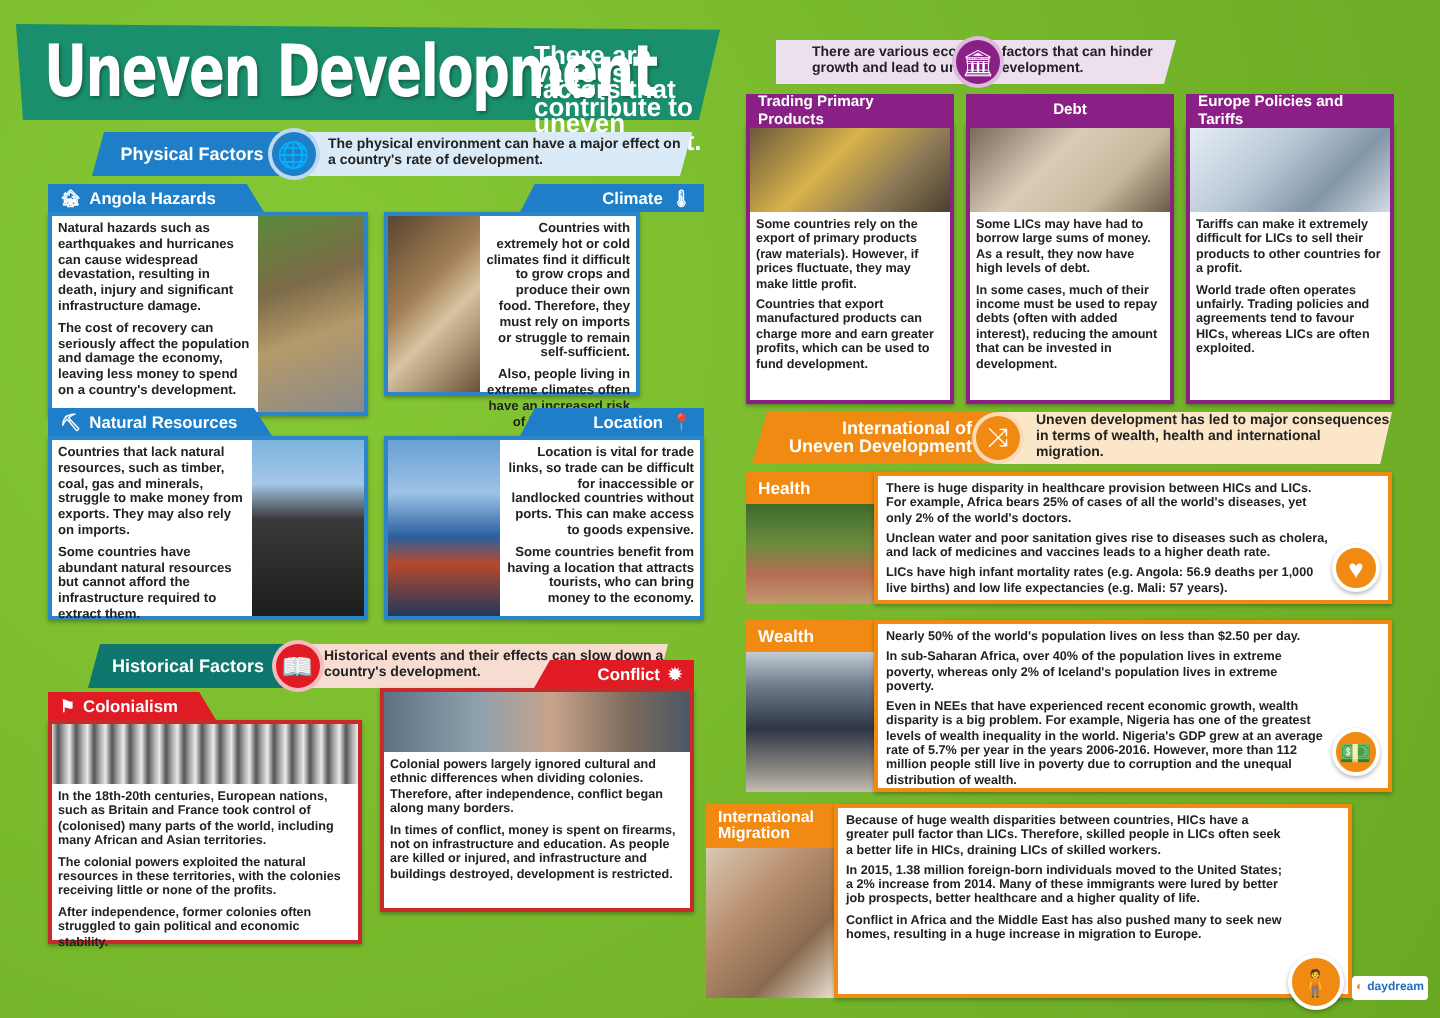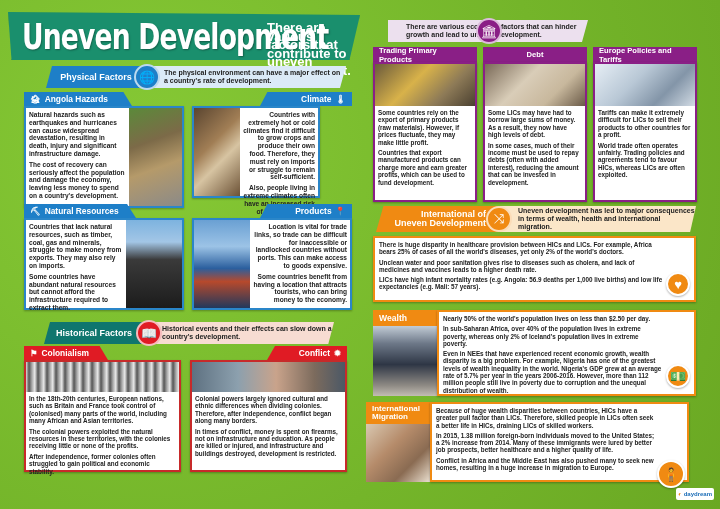--- a/index.html
+++ b/index.html
@@ -92,21 +92,21 @@
     <div class="card-text" style="width:100px;padding:3px">
       <p>Countries that lack natural resources, such as timber, coal, gas and minerals, struggle to make money from exports. They may also rely on imports.</p>
       <p>Some countries have abundant natural resources but cannot afford the infrastructure required to extract them.</p>
     </div>
     <div class="photo ph-resource" style="flex:1"></div>
   </div>
 </div>
 
 <div class="abs" style="left:192px;top:204px;width:160px">
   <div class="tab tab-blue" style="width:92px;margin-left:68px;justify-content:flex-end;clip-path:polygon(8% 0,100% 0,100% 100%,0 100%)">
-    <span>Products</span>
+    <span>Location</span>
     <span style="margin-left:4px">📍</span>
   </div>
   <div class="card" style="height:92px;display:flex">
     <div class="photo ph-location" style="width:56px"></div>
     <div class="card-text" style="flex:1;padding:3px;text-align:right">
       <p>Location is vital for trade links, so trade can be difficult for inaccessible or landlocked countries without ports. This can make access to goods expensive.</p>
       <p>Some countries benefit from having a location that attracts tourists, who can bring money to the economy.</p>
     </div>
   </div>
 </div>
@@ -125,21 +125,21 @@
   <div class="card" style="border-color:#c72a2a;height:112px">
     <div class="photo ph-colonial" style="height:30px"></div>
     <div class="card-text" style="padding:3px;font-size:6.3px;line-height:7.4px">
       <p>In the 18th-20th centuries, European nations, such as Britain and France took control of (colonised) many parts of the world, including many African and Asian territories.</p>
       <p>The colonial powers exploited the natural resources in these territories, with the colonies receiving little or none of the profits.</p>
       <p>After independence, former colonies often struggled to gain political and economic stability.</p>
     </div>
   </div>
 </div>
 
-<div class="abs" style="left:190px;top:346px;width:157px">
+<div class="abs" style="left:190px;top:330px;width:157px">
   <div class="tab tab-red" style="width:80px;margin-left:77px;justify-content:flex-end;clip-path:polygon(10% 0,100% 0,100% 100%,0 100%)">
     <span>Conflict</span>
     <span style="margin-left:4px">✹</span>
   </div>
   <div class="card" style="border-color:#c72a2a;height:112px">
     <div class="photo ph-conflict" style="height:30px"></div>
     <div class="card-text" style="padding:3px;font-size:6.3px;line-height:7.4px">
       <p>Colonial powers largely ignored cultural and ethnic differences when dividing colonies. Therefore, after independence, conflict began along many borders.</p>
       <p>In times of conflict, money is spent on firearms, not on infrastructure and education. As people are killed or injured, and infrastructure and buildings destroyed, development is restricted.</p>
     </div>
@@ -185,20 +185,24 @@
 <div class="abs sec" style="left:376px;top:205px;width:320px;height:28px">
   <div class="sec-left" style="width:124px;height:26px;background:#f08a12;flex-direction:column;line-height:9px;text-align:right;align-items:flex-end;padding-right:14px">
     <span>International of</span>
     <span>Uneven Development</span>
   </div>
   <div class="sec-right" style="width:196px;height:26px;background:#fbe6c8">Uneven development has led to major consequences in terms of wealth, health and international migration.</div>
   <div class="sec-icon" style="left:110px;top:1px;background:#f08a12">⤨</div>
 </div>
 
 <div class="abs" style="left:373px;top:236px;width:323px;height:66px;display:flex">
+  <div style="width:64px;display:flex;flex-direction:column">
+    <div class="tab tab-orange" style="height:16px;font-size:8.6px">Health</div>
+    <div class="photo ph-health" style="flex:1"></div>
+  </div>
   <div class="card" style="flex:1;border-color:#f08a12;position:relative">
     <div class="card-text" style="padding:3px 30px 3px 4px;font-size:6.3px;line-height:7.3px">
       <p>There is huge disparity in healthcare provision between HICs and LICs. For example, Africa bears 25% of cases of all the world's diseases, yet only 2% of the world's doctors.</p>
       <p>Unclean water and poor sanitation gives rise to diseases such as cholera, and lack of medicines and vaccines leads to a higher death rate.</p>
       <p>LICs have high infant mortality rates (e.g. Angola: 56.9 deaths per 1,000 live births) and low life expectancies (e.g. Mali: 57 years).</p>
     </div>
     <div class="circle-icon abs" style="right:4px;bottom:4px">♥</div>
   </div>
 </div>
 
@@ -210,21 +214,21 @@
   <div class="card" style="flex:1;border-color:#f08a12;position:relative">
     <div class="card-text" style="padding:3px 30px 3px 4px;font-size:6.3px;line-height:7.3px">
       <p>Nearly 50% of the world's population lives on less than $2.50 per day.</p>
       <p>In sub-Saharan Africa, over 40% of the population lives in extreme poverty, whereas only 2% of Iceland's population lives in extreme poverty.</p>
       <p>Even in NEEs that have experienced recent economic growth, wealth disparity is a big problem. For example, Nigeria has one of the greatest levels of wealth inequality in the world. Nigeria's GDP grew at an average rate of 5.7% per year in the years 2006-2016. However, more than 112 million people still live in poverty due to corruption and the unequal distribution of wealth.</p>
     </div>
     <div class="circle-icon abs" style="right:4px;bottom:6px">💵</div>
   </div>
 </div>
 
-<div class="abs" style="left:366px;top:402px;width:323px;height:80px;display:flex">
+<div class="abs" style="left:353px;top:402px;width:323px;height:97px;display:flex">
   <div style="width:64px;display:flex;flex-direction:column">
     <div class="tab tab-orange" style="height:22px;font-size:8px;line-height:8px;white-space:normal">International Migration</div>
     <div class="photo ph-migr" style="flex:1"></div>
   </div>
   <div class="card" style="flex:1;border-color:#f08a12;position:relative">
     <div class="card-text" style="padding:3px 30px 3px 4px;font-size:6.3px;line-height:7.3px">
       <p>Because of huge wealth disparities between countries, HICs have a greater pull factor than LICs. Therefore, skilled people in LICs often seek a better life in HICs, draining LICs of skilled workers.</p>
       <p>In 2015, 1.38 million foreign-born individuals moved to the United States; a 2% increase from 2014. Many of these immigrants were lured by better job prospects, better healthcare and a higher quality of life.</p>
       <p>Conflict in Africa and the Middle East has also pushed many to seek new homes, resulting in a huge increase in migration to Europe.</p>
     </div>

